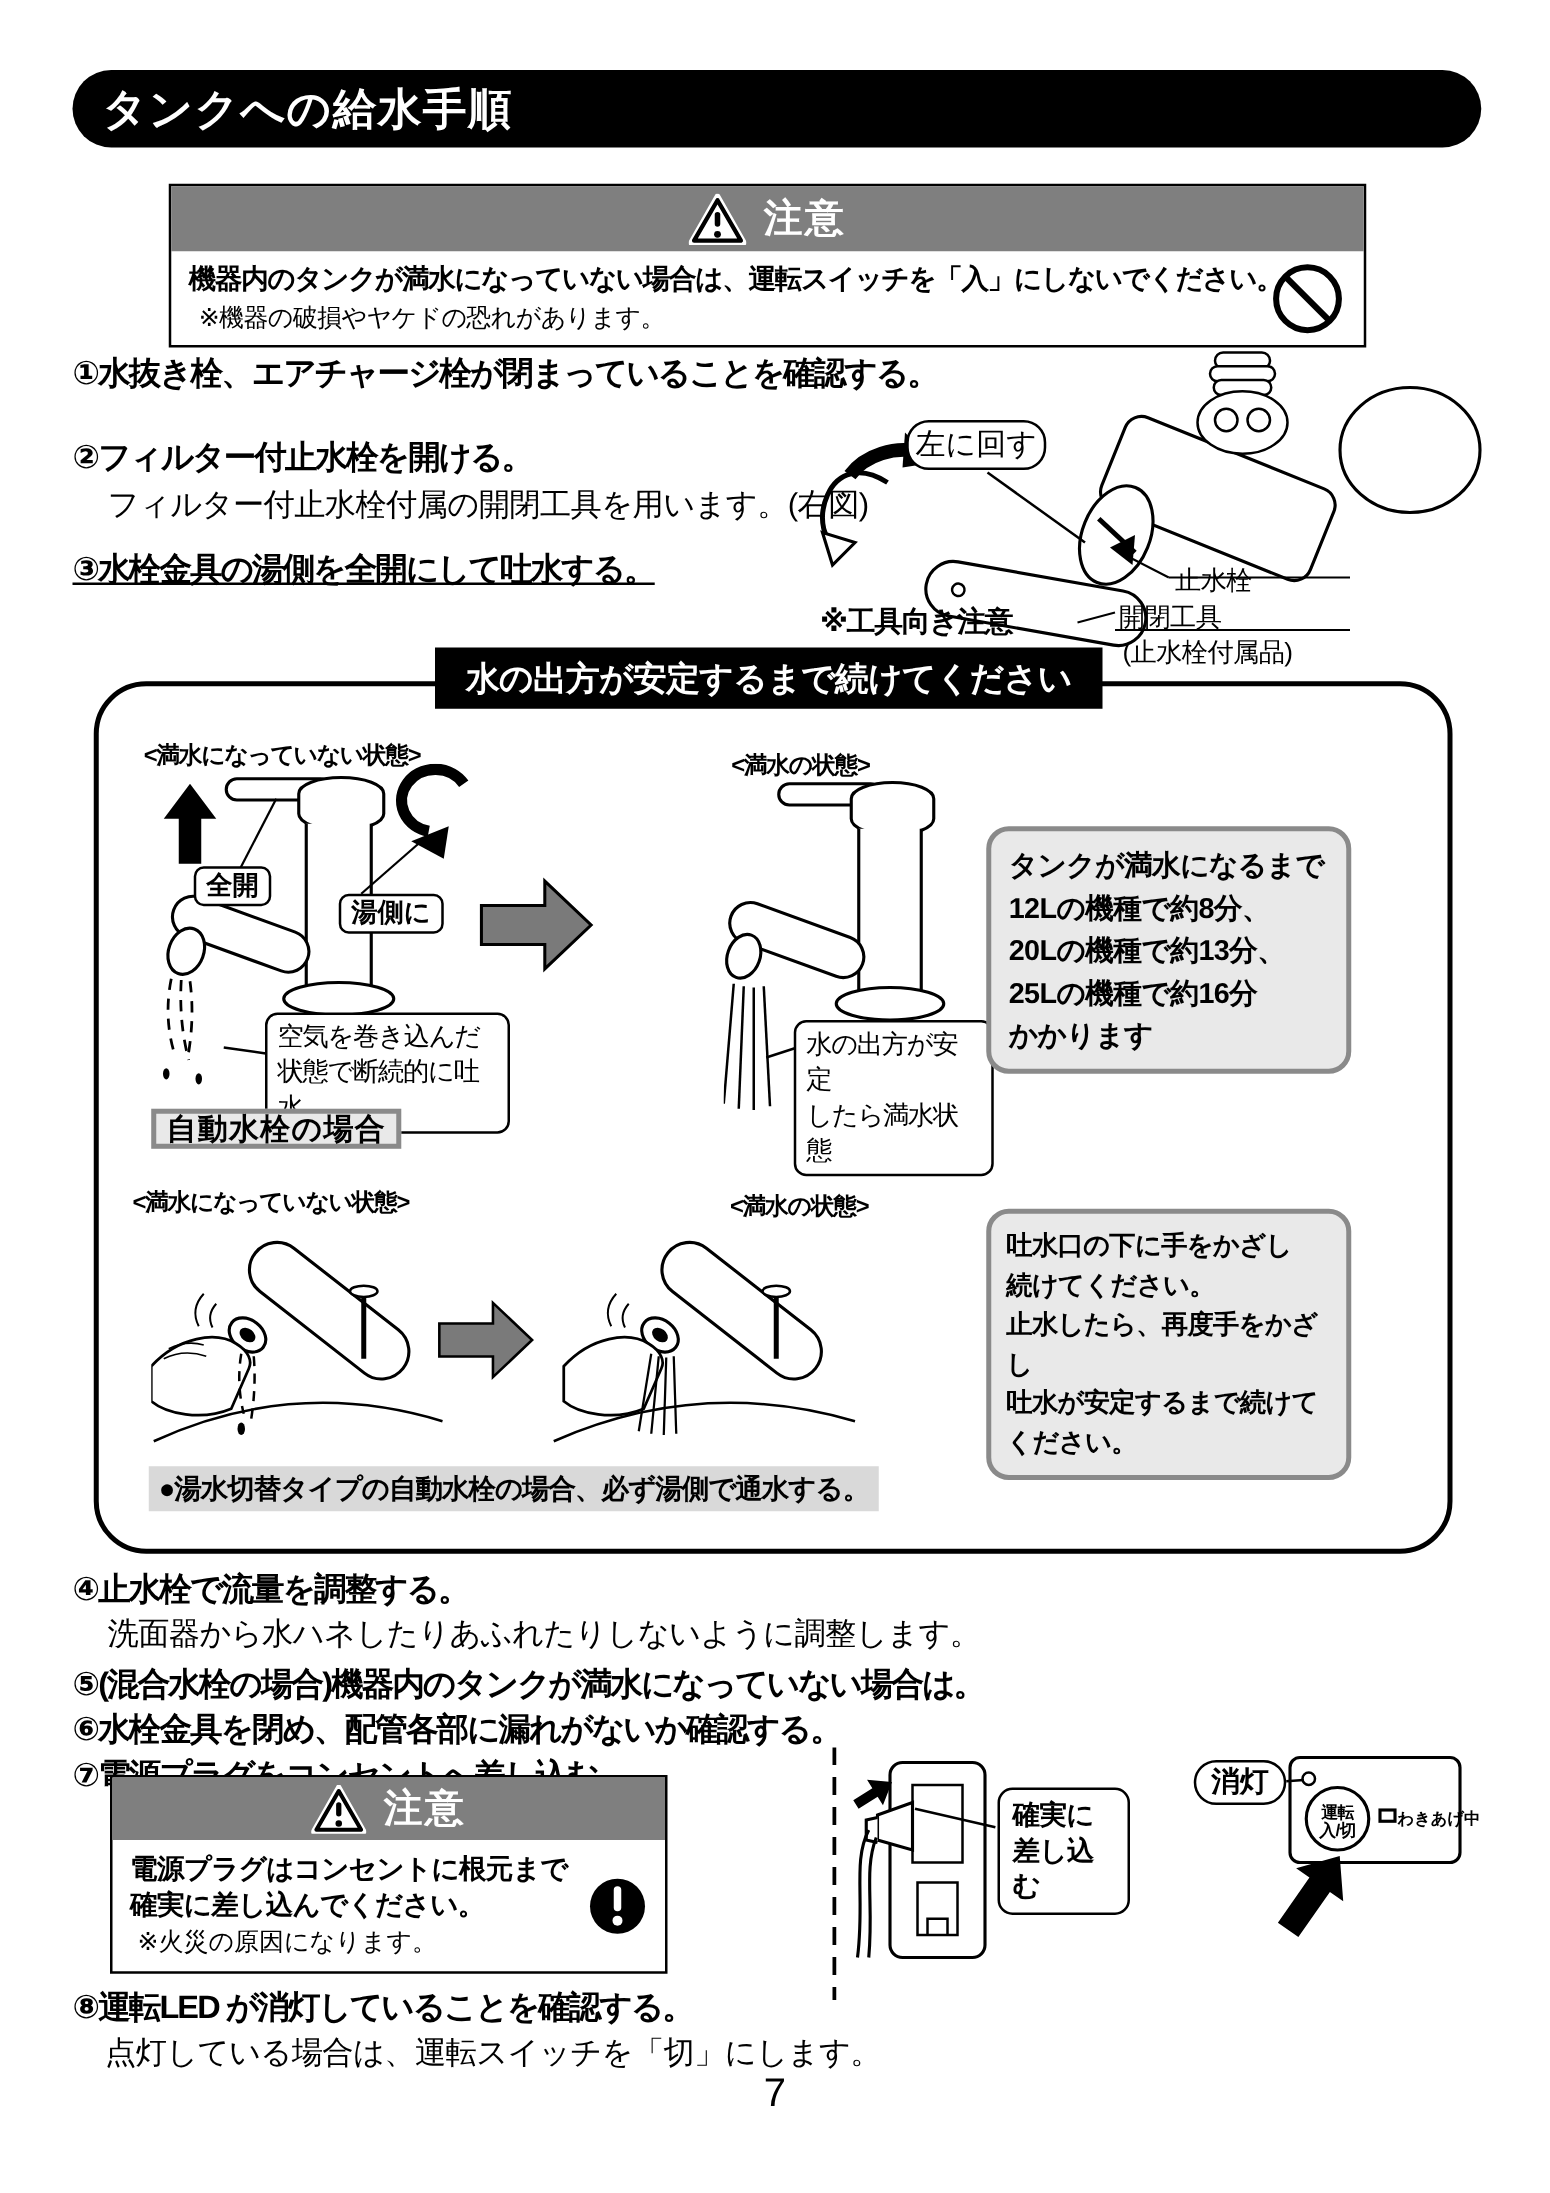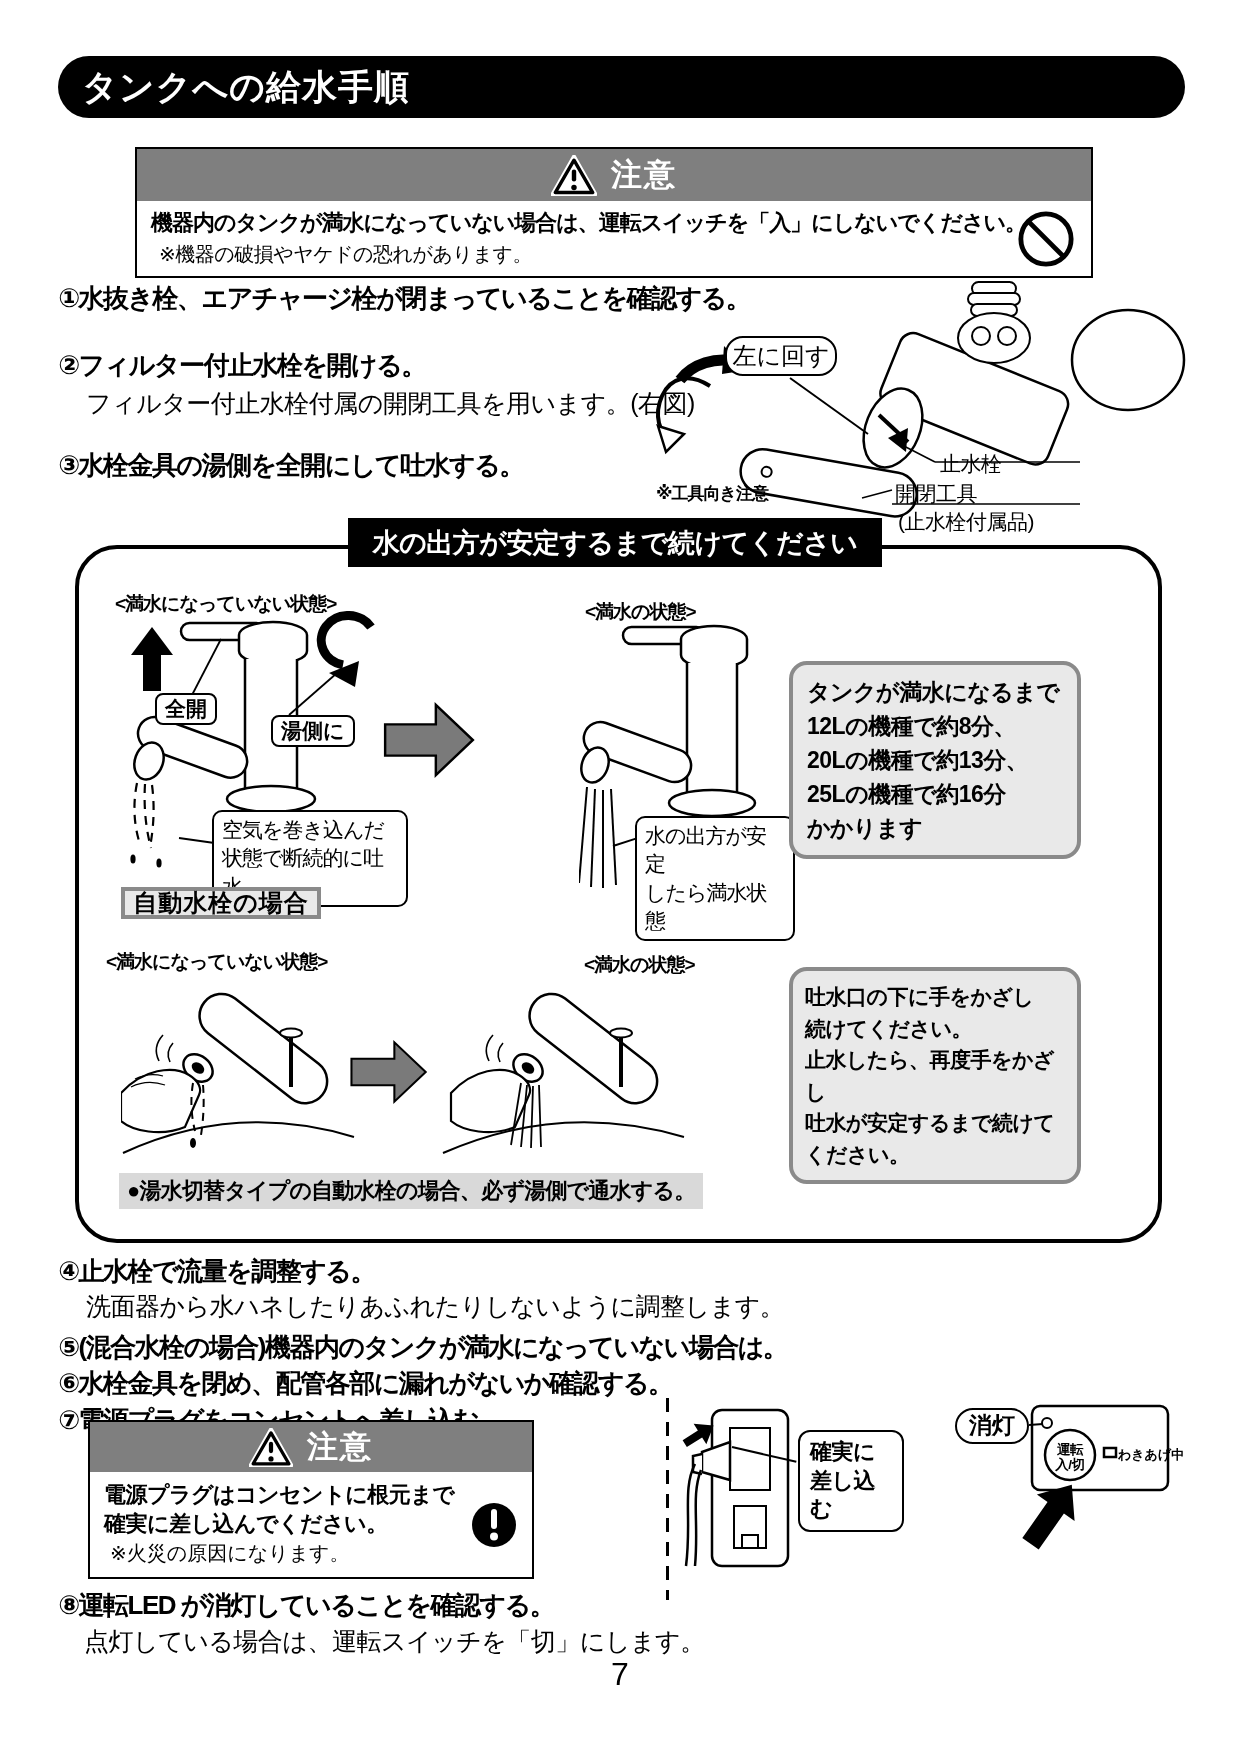--- a/index.html
+++ b/index.html
@@ -24,36 +24,36 @@
   .caution-bottom{left:88px;top:1420px;width:446px;}
   .caution-bottom .caution-head{height:50px;}
   .caution-bottom .c1,.caution-bottom .c2{font-size:22px;font-weight:bold;letter-spacing:-0.5px;padding-left:14px;line-height:1.32;}
   .caution-bottom .c1{padding-top:8px;}
   .caution-bottom .c3{font-size:20px;padding:2px 0 10px 20px;}
   .caution-bottom .mandatory{position:absolute;right:14px;top:50%;transform:translateY(-50%);}
   
   .step{font-size:26px;font-weight:bold;letter-spacing:-1.5px;line-height:1.18;white-space:nowrap;}
   .note{font-size:25px;letter-spacing:-0.5px;white-space:nowrap;}
   .steps-top{left:58px;top:283px;width:700px;}
-  .steps-top .s2{margin-top:36px;} .steps-top .n2{margin:7px 0 0 28px;} .steps-top .s3{margin-top:30px;}
+  .steps-top .s2{margin-top:36px;} .steps-top .n2{margin:7px 0 0 28px;} .steps-top .s3{margin-top:20px;text-decoration:underline;}
   .steps-bottom{left:58px;top:1256px;width:800px;}
   .steps-bottom .n4{margin:3px 0 0 28px;} .steps-bottom .s5{margin-top:9px;}
   .steps-bottom .s6{margin-top:6px;} .steps-bottom .s7{margin-top:6px;}
   .steps-eight{left:58px;top:1590px;width:700px;}
   .steps-eight .n8{margin:4px 0 0 26px;}
   
   .bubble{border:2.5px solid #000;border-radius:16px;background:#fff;text-align:center;box-sizing:border-box;}
   .boxlabel{border:2px solid #000;border-radius:8px;background:#fff;font-size:21px;font-weight:bold;
             padding:2px 8px;line-height:1.15;}
   .leader{position:absolute;background:#000;height:2px;transform-origin:left center;}
   
   .valve-fig{left:640px;top:276px;width:575px;height:278px;}
   .valve-bubble{left:85px;top:60px;width:112px;height:40px;font-size:24px;line-height:35px;border-radius:18px;}
   .vlabel{font-size:21px;letter-spacing:-0.5px;}
-  .vnote{font-size:17px;font-weight:bold;letter-spacing:-1px;}
+  .vnote{font-size:23px;font-weight:bold;letter-spacing:-1px;}
   
   .flow-box{left:75px;top:545px;width:1087px;height:698px;border:4px solid #000;border-radius:42px;box-sizing:border-box;}
   .flow-banner{left:348px;top:518px;width:534px;height:49px;background:#000;color:#fff;
                font-size:27px;font-weight:bold;letter-spacing:-0.5px;display:flex;align-items:center;justify-content:center;z-index:3;}
   .fb-state{font-size:19px;font-weight:bold;letter-spacing:-1px;white-space:nowrap;}
   .notebox{background:#e9e9e9;border:4px solid #8a8a8a;border-radius:18px;box-sizing:border-box;
            font-weight:600;}
   .time-note{left:710px;top:112px;width:292px;font-size:23px;letter-spacing:-0.5px;line-height:1.48;padding:10px 14px;}
   .hand-note{left:710px;top:418px;width:292px;font-size:21px;letter-spacing:-0.5px;line-height:1.5;padding:10px 12px;}
   .auto-head{left:42px;top:338px;width:200px;height:32px;background:#e9e9e9;border:4px solid #8a8a8a;

